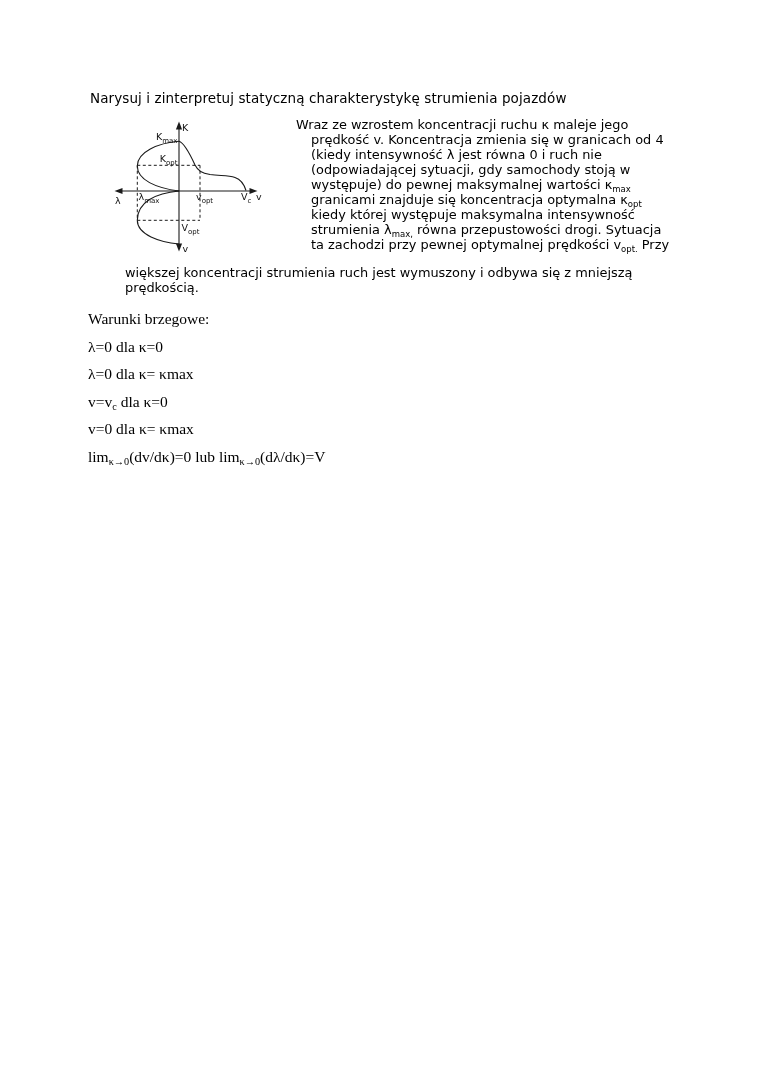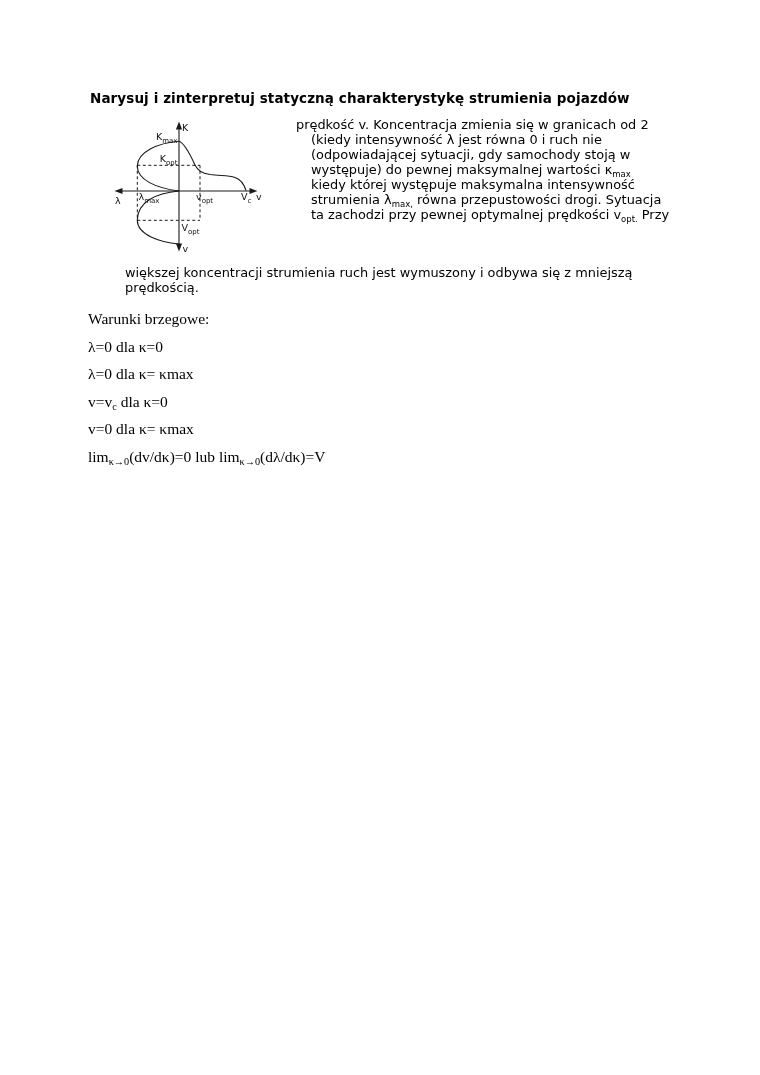--- a/index.html
+++ b/index.html
@@ -4,21 +4,21 @@
 <style>
   html,body { margin:0; padding:0; }
   body {
     width:760px; height:1075px;
     background:#ffffff; color:#000000;
     position:relative; overflow:hidden;
     font-family:"DejaVu Sans", sans-serif;
   }
   #title {
     position:absolute; left:90px; top:90px;
-    font-size:13.5px; font-weight:bold; letter-spacing:0.1px;
+    font-size:13.5px; font-weight:normal; letter-spacing:0.1px;
     white-space:pre;
   }
   #figure-svg { position:absolute; left:100px; top:112px; }
   .flbl { font-family:"DejaVu Sans", sans-serif; font-size:9.5px; fill:#111111; }
   .fsub { font-size:7px; }
   .axisline { stroke:#1a1a1a; stroke-width:1.1; fill:none; }
   .curve    { stroke:#1a1a1a; stroke-width:1.1; fill:none; }
   .dash     { stroke:#1a1a1a; stroke-width:1; fill:none; stroke-dasharray:3 2.5; }
   .ahead    { fill:#1a1a1a; stroke:none; }
 
@@ -66,24 +66,26 @@
   <text class="flbl" x="15" y="92"><tspan>λ</tspan></text>
   <text class="flbl" x="38.5" y="88"><tspan>λ</tspan><tspan class="fsub" dy="2.5">max</tspan></text>
   <text class="flbl" x="96" y="88"><tspan>v</tspan><tspan class="fsub" dy="2.5">opt</tspan></text>
   <text class="flbl" x="141" y="88"><tspan>V</tspan><tspan class="fsub" dy="2.5">c</tspan></text>
   <text class="flbl" x="156" y="88"><tspan>v</tspan></text>
   <text class="flbl" x="81.5" y="119"><tspan>V</tspan><tspan class="fsub" dy="2.5">opt</tspan></text>
   <text class="flbl" x="82.5" y="140"><tspan>v</tspan></text>
 </svg>
 
 <div id="col">
-    <div class="tline"><span>prędkość v. Koncentracja zmienia się w granicach od 2</span></div>
+    <div class="tline"><span>Wraz ze wzrostem koncentracji ruchu κ maleje jego</span></div>
+    <div class="tline"><span>prędkość v. Koncentracja zmienia się w granicach od 4</span></div>
     <div class="tline"><span>(kiedy intensywność λ jest równa 0 i ruch nie</span></div>
     <div class="tline"><span>(odpowiadającej sytuacji, gdy samochody stoją w</span></div>
     <div class="tline"><span>występuje) do pewnej maksymalnej wartości κ</span><span class="sub">max</span></div>
+    <div class="tline"><span>granicami znajduje się koncentracja optymalna κ</span><span class="sub">opt</span></div>
     <div class="tline"><span>kiedy której występuje maksymalna intensywność</span></div>
     <div class="tline"><span>strumienia λ</span><span class="sub">max,</span><span> równa przepustowości drogi. Sytuacja</span></div>
     <div class="tline"><span>ta zachodzi przy pewnej optymalnej prędkości v</span><span class="sub">opt.</span><span> Przy</span></div>
   </div>
 <div id="full">
     <div class="tline"><span>większej koncentracji strumienia ruch jest wymuszony i odbywa się z mniejszą</span></div>
     <div class="tline"><span>prędkością.</span></div>
   </div>
 
 <div id="serif-block">

